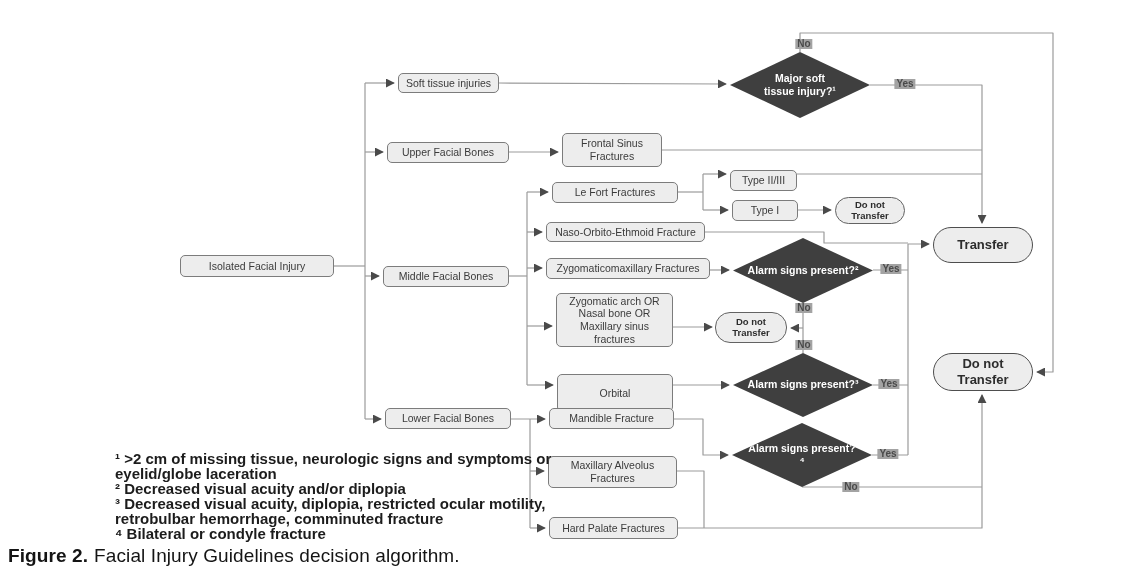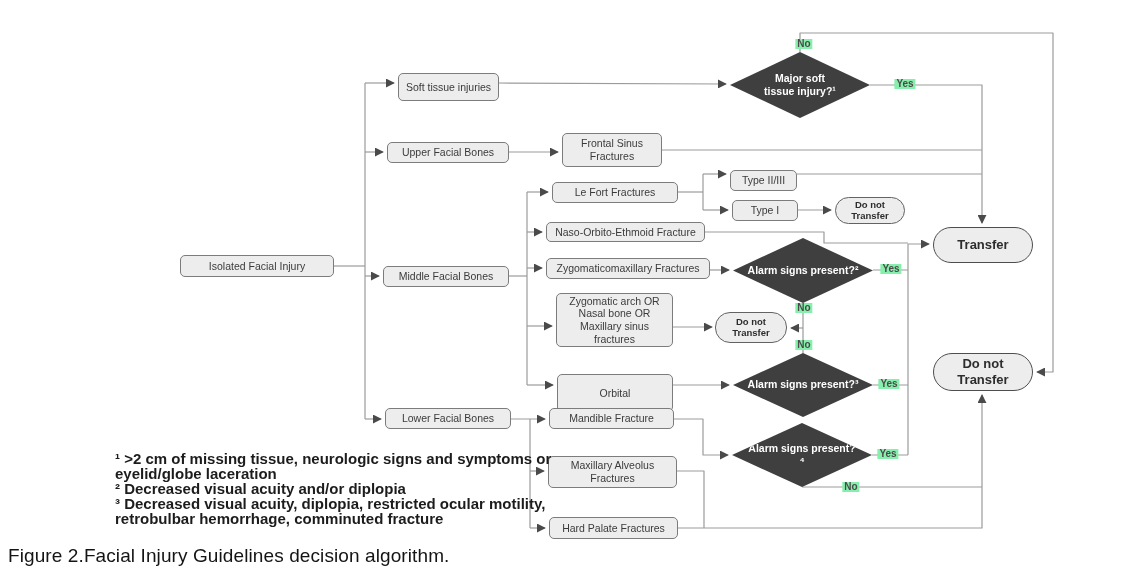--- a/index.html
+++ b/index.html
@@ -10,25 +10,25 @@
   .node{position:absolute;box-sizing:border-box;display:flex;align-items:center;justify-content:center;
         text-align:center;white-space:pre-line;line-height:1.2;}
   .process{background:var(--box-fill,#ededed);border:1.3px solid var(--box-border,#7c7c7c);border-radius:5px;
         font-size:10.5px;color:var(--box-text,#3b3b3b);padding:1px 3px;}
   .decision{background:var(--diamond-fill,#3f3f3f);color:#fff;font-weight:700;font-size:10.5px;
         clip-path:polygon(50% 0,100% 50%,50% 100%,0 50%);padding:0 14px;line-height:1.25;}
   .terminal{background:var(--box-fill,#ededed);border:1.8px solid #4e4e4e;border-radius:19px;
         font-weight:700;font-size:13px;color:#2d2d2d;}
   .pill{background:var(--box-fill,#ededed);border:1.4px solid #636363;border-radius:15px;
         font-weight:700;font-size:9.5px;color:#2d2d2d;line-height:1.15;}
-  .elabel{position:absolute;transform:translate(-50%,-50%);background:#86efac;padding:0 2px;
+  .elabel{position:absolute;transform:translate(-50%,-50%);background:#a3a3a3;padding:0 2px;
         font-size:10px;font-weight:600;color:#4a4a4a;line-height:1;}
   #footnotes{position:absolute;left:115px;top:451px;font-size:15px;font-weight:600;color:#1c1c1c;line-height:15px;}
   #caption{position:absolute;left:8px;top:545px;font-size:19px;color:#141414;letter-spacing:0.1px;}
-  #caption b{font-weight:400;}
+  #caption b{font-weight:700;margin-right:6px;}
 </style>
 </head>
 <body>
 
 <div id="stage">
   <svg id="edges-svg" viewBox="0 0 1140 580">
     <defs>
       <marker id="arrowhead" viewBox="0 0 10 10" refX="9" refY="5" markerWidth="7.5" markerHeight="7.5" orient="auto-start-reverse">
         <path d="M0,0 L10,5 L0,10 z" fill="#4a4a4a"></path>
       </marker>
@@ -72,21 +72,21 @@
       <polyline points="530,528 545,528" class="edge" marker-end="url(#arrowhead)"></polyline>
       <polyline points="674,419 703,419 703,455 728,455" class="edge" marker-end="url(#arrowhead)"></polyline>
       <polyline points="677,471 704,471 704,528" class="edge"></polyline>
       <polyline points="678,528 982,528 982,395" class="edge" marker-end="url(#arrowhead)"></polyline>
       <polyline points="872,455 908,455" class="edge"></polyline>
       <polyline points="802,487 982,487" class="edge"></polyline>
       <polyline points="908,455 908,244 929,244" class="edge" marker-end="url(#arrowhead)"></polyline>
     </svg>
   <div id="nodes-layer">
       <div class="node process" style="left: 180px; top: 255px; width: 154px; height: 22px;">Isolated Facial Injury</div>
-      <div class="node process" style="left: 398px; top: 73px; width: 101px; height: 28px;">Soft tissue injuries</div>
+      <div class="node process" style="left: 398px; top: 73px; width: 101px; height: 20px;">Soft tissue injuries</div>
       <div class="node process" style="left: 387px; top: 142px; width: 122px; height: 21px;">Upper Facial Bones</div>
       <div class="node process" style="left: 383px; top: 266px; width: 126px; height: 21px;">Middle Facial Bones</div>
       <div class="node process" style="left: 385px; top: 408px; width: 126px; height: 21px;">Lower Facial Bones</div>
       <div class="node process" style="left: 562px; top: 133px; width: 100px; height: 34px;">Frontal Sinus
 Fractures</div>
       <div class="node process" style="left: 552px; top: 182px; width: 126px; height: 21px;">Le Fort Fractures</div>
       <div class="node process" style="left: 730px; top: 170px; width: 67px; height: 21px;">Type II/III</div>
       <div class="node process" style="left: 732px; top: 200px; width: 66px; height: 21px;">Type I</div>
       <div class="node pill" style="left: 835px; top: 197px; width: 70px; height: 27px;">Do not
 Transfer</div>
@@ -119,17 +119,18 @@
       <span class="elabel" style="left: 889px; top: 384px;">Yes</span>
       <span class="elabel" style="left: 888px; top: 454px;">Yes</span>
       <span class="elabel" style="left: 851px; top: 487px;">No</span>
     </div>
   <div id="footnotes">
       <div>¹ &gt;2 cm of missing tissue, neurologic signs and symptoms or</div>
       <div>eyelid/globe laceration</div>
       <div>² Decreased visual acuity and/or diplopia</div>
       <div>³ Decreased visual acuity, diplopia, restricted ocular motility,</div>
       <div>retrobulbar hemorrhage, comminuted fracture</div>
+      <div>⁴ Bilateral or condyle fracture</div>
     </div>
   <div id="caption">
     <b>Figure 2.</b><span>Facial Injury Guidelines decision algorithm.</span>
   </div>
 </div>
 
 </body></html>

